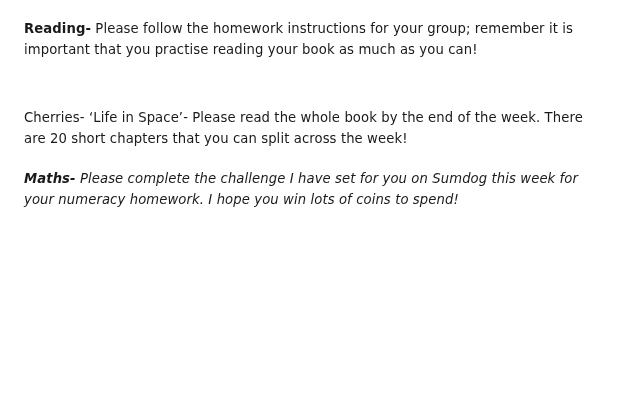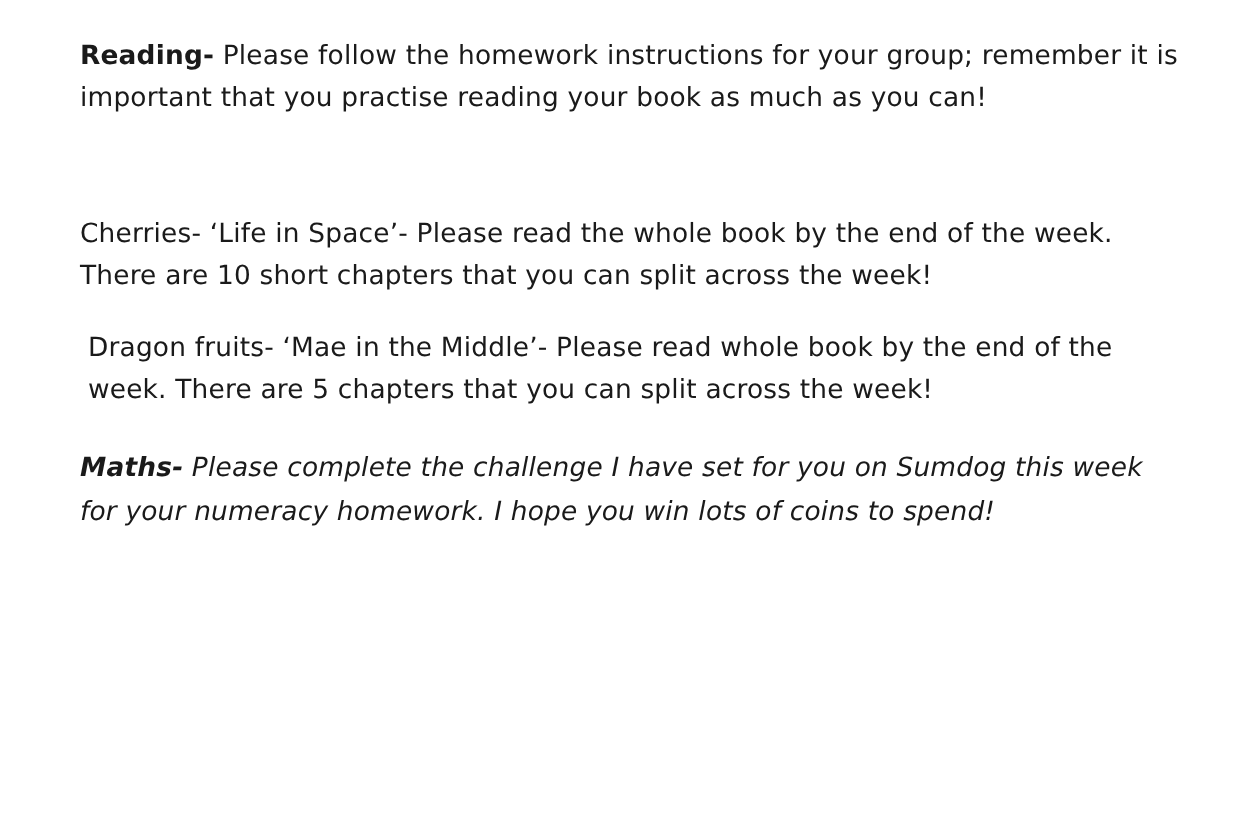--- a/index.html
+++ b/index.html
@@ -12,21 +12,21 @@
     background: #ffffff;
     font-family: "DejaVu Sans", sans-serif;
     color: #1a1a1a;
     overflow: hidden;
   }
   .page {
     position: relative;
     width: 617px;
     height: 412px;
     box-sizing: border-box;
-    padding: 18px 26px 0 40px;
+    padding: 18px 26px 0 24px;
   }
   .para {
     font-size: 13.2px;
     line-height: 1.62;
     margin: 0;
     letter-spacing: 0.1px;
     text-align: left;
   }
   .para .lead {
     font-weight: bold;
@@ -53,21 +53,20 @@
 </style>
 </head>
 <body>
 
 <div class="page">
 
   <p class="para block-reading"><span class="lead">Reading-</span><span class="inline-text"> Please follow the homework instructions for your group; remember it is important that you practise reading your book as much as you can!</span></p>
 
   <div class="gap-after-reading"></div>
 
-  <p class="para block-group"><span class="inline-text">Cherries- ‘Life in Space’- Please read the whole book by the end of the week. There are 10 short chapters that you can split across the week!</span></p>
+  <p class="para block-group"><span class="inline-text">Cherries- ‘Life in Space’- Please read the whole book by the end of the week. There are 20 short chapters that you can split across the week!</span></p>
 
 
-  <p class="para block-group indented"><span class="inline-text"> Dragon fruits- ‘Mae in the Middle’- Please read whole book by the end of the week. There are 5 chapters that you can split across the week!</span></p>
 
 
   <p class="para block-maths"><span class="lead">Maths-</span><span class="inline-text"> Please complete the challenge I have set for you on Sumdog this week for your numeracy homework. I hope you win lots of coins to spend!</span></p>
 
 </div>
 
 </body></html>

